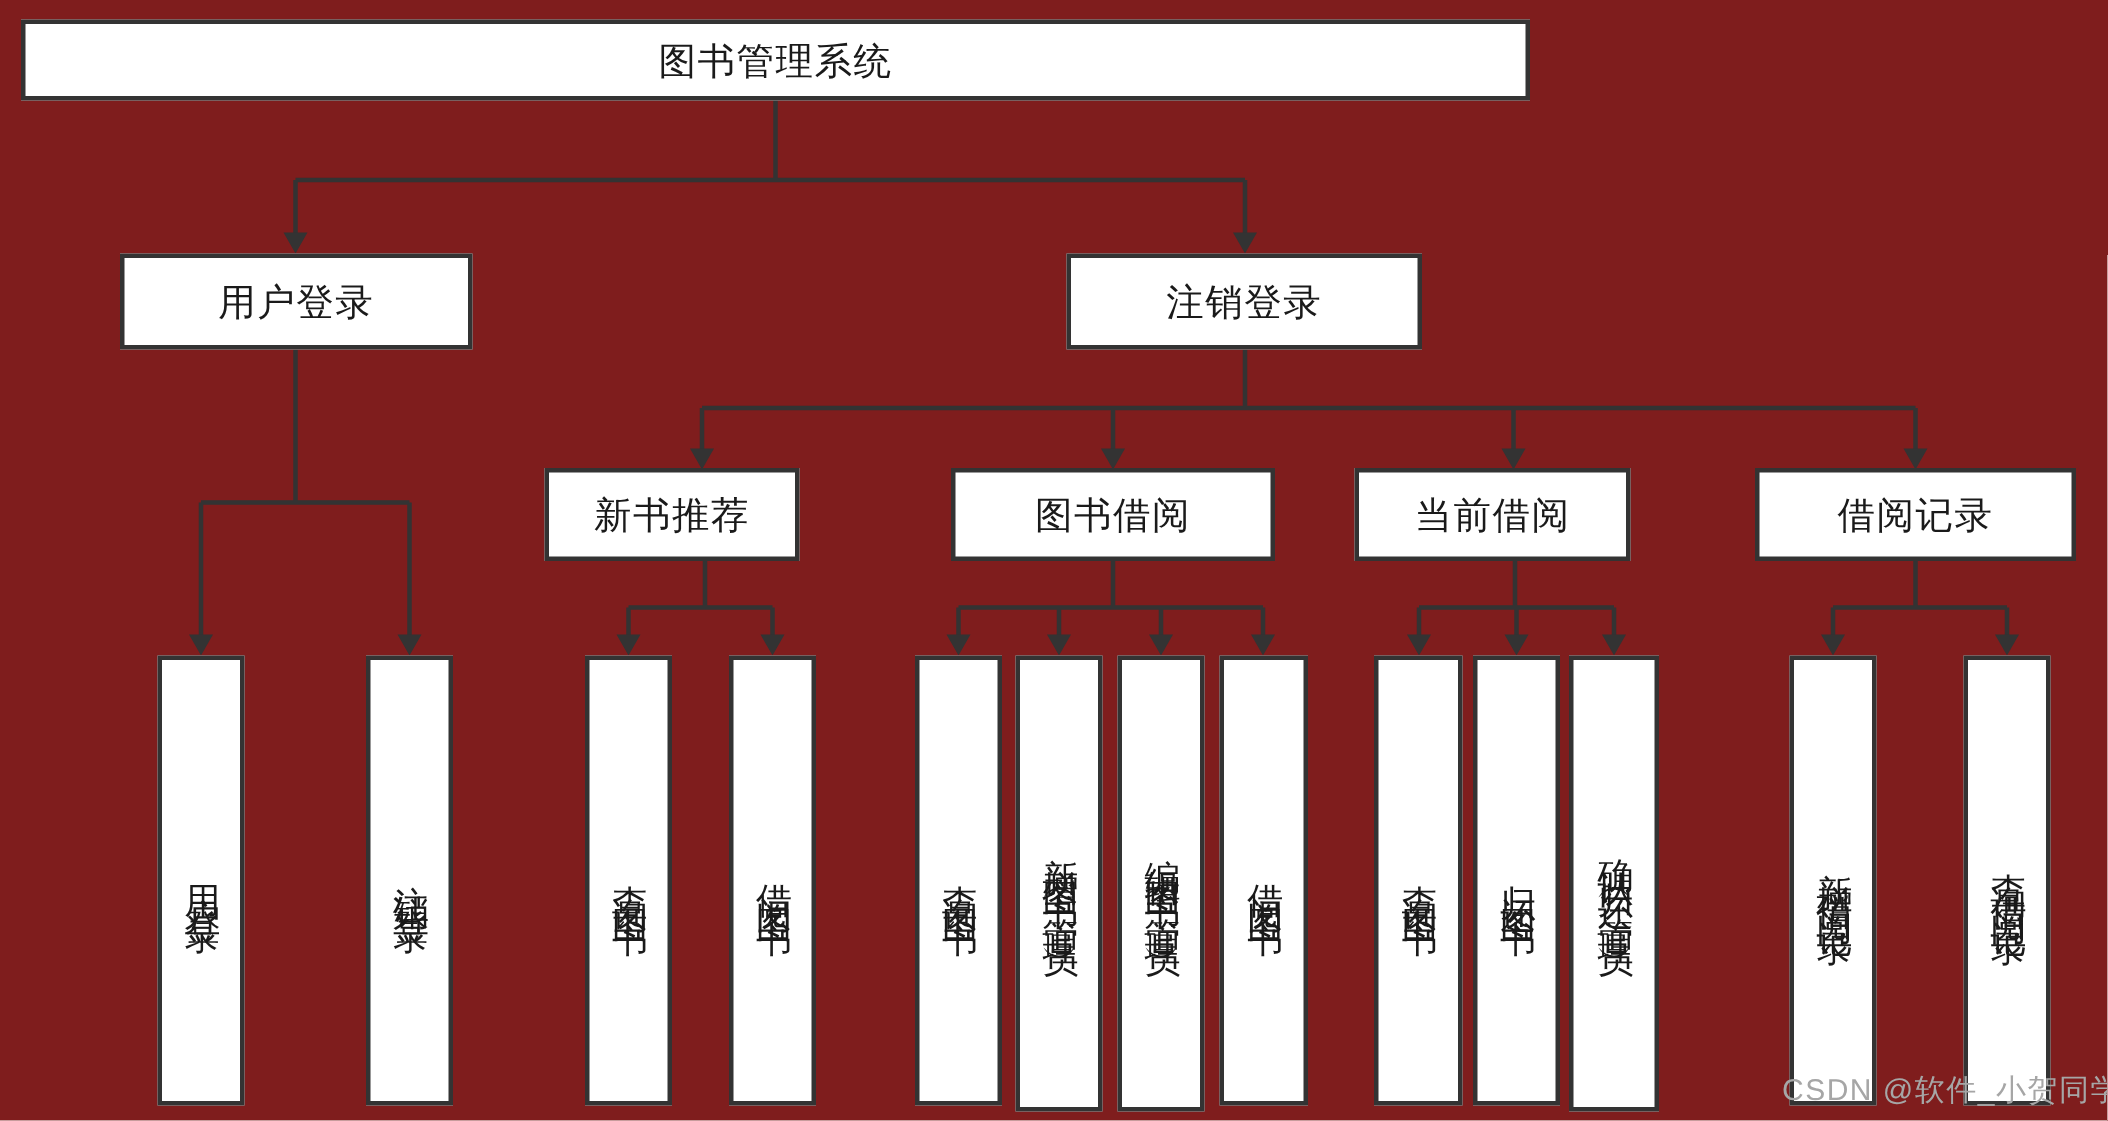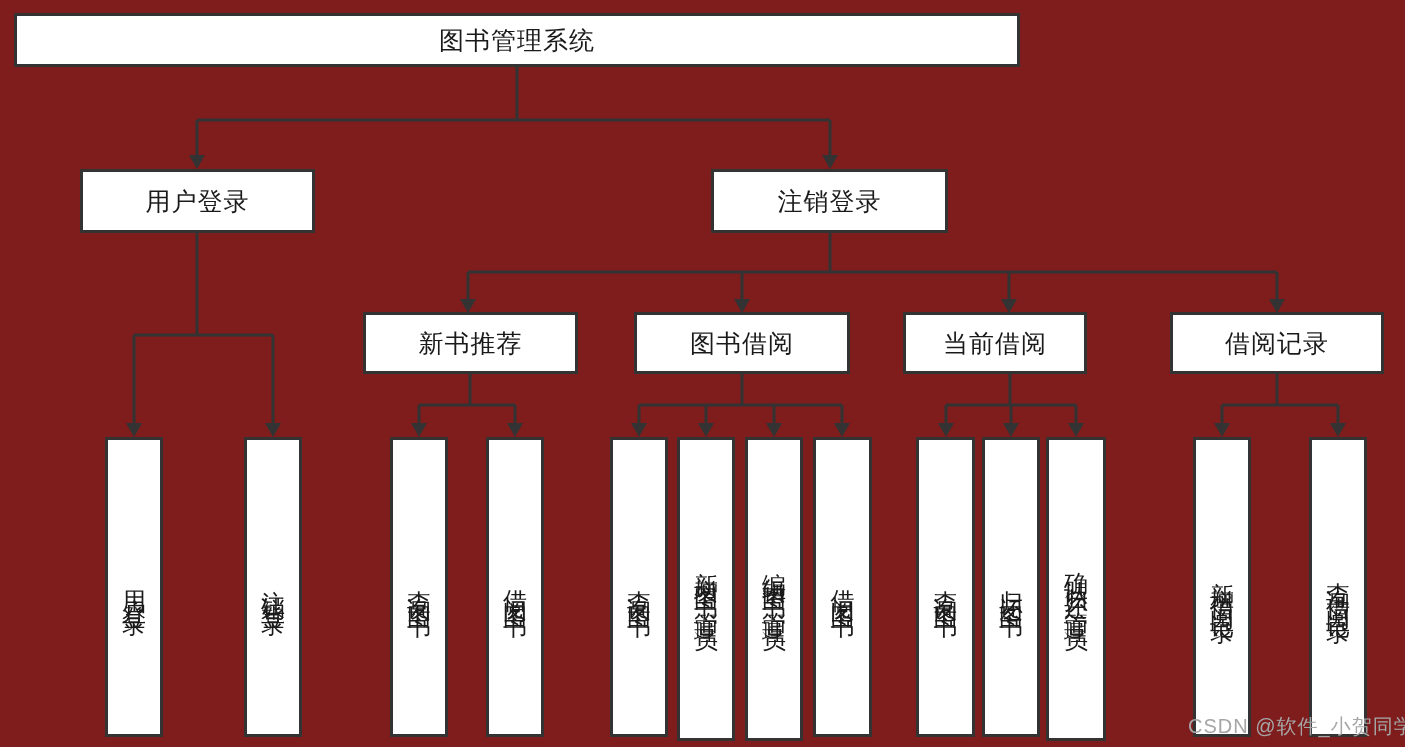--- a/index.html
+++ b/index.html
@@ -49,21 +49,21 @@
          M631 423 H647 L639 437 Z M698 423 H714 L706 437 Z M766 423 H782 L774 437 Z M834 423 H850 L842 437 Z
          M938 423 H954 L946 437 Z M1003 423 H1019 L1011 437 Z M1068 423 H1084 L1076 437 Z
          M1214 423 H1230 L1222 437 Z M1330 423 H1346 L1338 437 Z"></path>
   </svg>
 
   <div class="box" style="left:14px; top:13px; width:1006px; height:54px;">图书管理系统</div>
 
   <div class="box" style="left:80px; top:169px; width:235px; height:64px;">用户登录</div>
   <div class="box" style="left:711px; top:169px; width:237px; height:64px;">注销登录</div>
 
-  <div class="box" style="left:363px; top:312px; width:215px; height:62px;">新书推荐</div>
+  <div class="box" style="left:363px; top:312px; width:170px; height:62px;">新书推荐</div>
   <div class="box" style="left:634px; top:312px; width:216px; height:62px;text-align:right;">图书借阅</div>
   <div class="box" style="left:903px; top:312px; width:184px; height:62px;">当前借阅</div>
   <div class="box" style="left:1170px; top:312px; width:214px; height:62px;">借阅记录</div>
 
   <div class="vbox" style="left:105px; top:437px; width:58px; height:300px;">
     <span class="vtext">用户登录</span>
   </div>
   <div class="vbox" style="left:244px; top:437px; width:58px; height:300px;">
     <span class="vtext">注销登录</span>
   </div>

